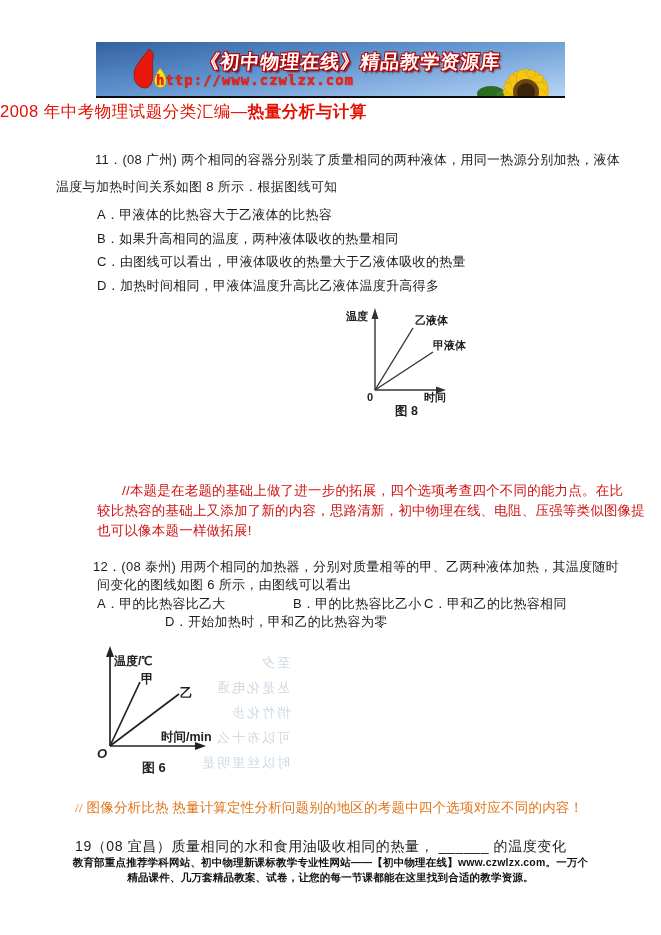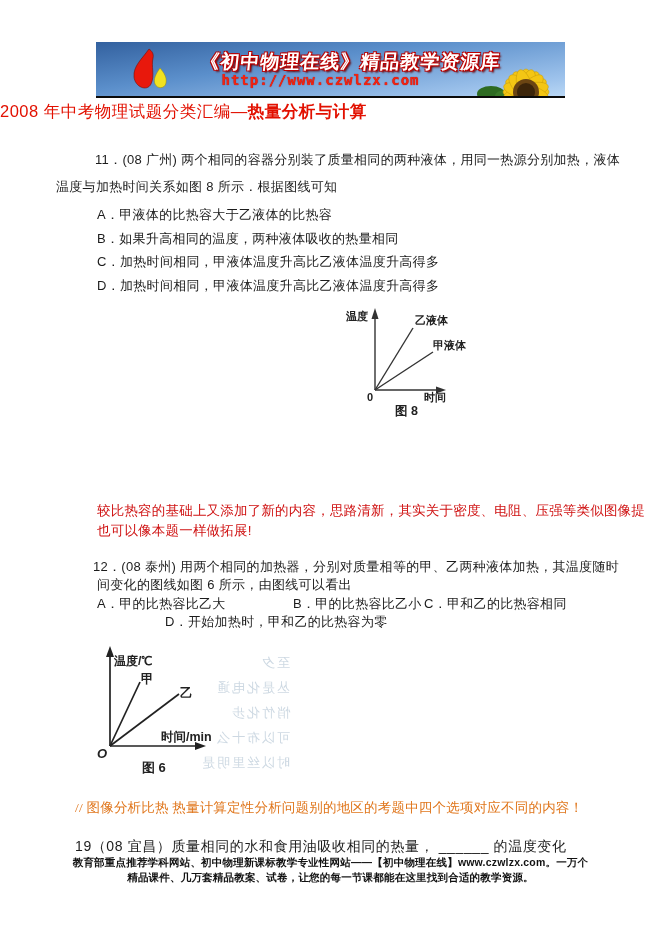--- a/index.html
+++ b/index.html
@@ -9,21 +9,21 @@
   .t13{font-size:13px;letter-spacing:.3px;}
 
   
   .banner{position:absolute;left:96px;top:42px;width:469px;height:54px;overflow:hidden;
           background:linear-gradient(172deg,#33619f 0%,#5b8fcb 40%,#9ec3ec 85%,#b9d7f5 100%);
           border-bottom:2px solid #0a0a0a;}
   .banner-title{position:absolute;left:70px;right:30px;top:7px;text-align:center;
           font-size:19px;font-weight:bold;color:#fff;letter-spacing:1px;
           transform:skewX(-6deg);
           text-shadow:1px 1px 0 #b00,-1px -1px 0 #b00,1px -1px 0 #b00,-1px 1px 0 #b00,2px 2px 2px #600;}
-  .banner-url{position:absolute;left:60px;right:80px;top:30px;text-align:center;
+  .banner-url{position:absolute;left:60px;right:80px;top:30px;
           font-family:"DejaVu Sans Mono",monospace;font-size:14px;font-weight:bold;
           color:#f42310;letter-spacing:1px;text-shadow:0 0 1px #900;}
 
   
   .doc-title{position:absolute;left:0;right:0;top:101px;text-align:left;
           font-size:16.5px;color:#e21000;letter-spacing:.5px;}
   .doc-title .bold{font-weight:800;}
 
   .red-line{color:#cf1212;font-size:13.5px;letter-spacing:.2px;}
   .orange-line{color:#e0761c;font-size:13.5px;letter-spacing:.2px;font-family:Liberation Serif, serif;}
@@ -75,41 +75,42 @@
   </div>
 
   <div class="abs doc-title">
     <span>2008 年中考物理试题分类汇编—</span><span class="bold">热量分析与计算</span>
   </div>
 
   <div class="abs t13" style="left:95px;top:151px">11．(08 广州) 两个相同的容器分别装了质量相同的两种液体，用同一热源分别加热，液体</div>
   <div class="abs t13" style="left:56px;top:178px">温度与加热时间关系如图 8 所示．根据图线可知</div>
   <div class="abs t13" style="left:97px;top:230px">B．如果升高相同的温度，两种液体吸收的热量相同</div>
   <div class="abs t13" style="left:97px;top:206px">A．甲液体的比热容大于乙液体的比热容</div>
-  <div class="abs t13" style="left:97px;top:253px">C．加热时间相同，甲液体温度升高比乙液体温度升高得多</div>
+  <div class="abs t13" style="left:97px;top:253px">C．由图线可以看出，甲液体吸收的热量大于乙液体吸收的热量</div>
   <div class="abs t13" style="left:97px;top:277px">D．加热时间相同，甲液体温度升高比乙液体温度升高得多</div>
 
   <svg class="figsvg" style="left:345px;top:302px" width="162" height="118">
     <g stroke="#333" stroke-width="1.4" fill="none">
       <line x1="30" y1="88" x2="30" y2="14"></line>
       <line x1="30" y1="88" x2="94" y2="88"></line>
       <line x1="30" y1="88" x2="68" y2="26"></line>
       <line x1="30" y1="88" x2="88" y2="50"></line>
     </g>
     <polygon points="30,6 26.5,17 33.5,17" fill="#333"></polygon>
     <polygon points="101,88 91,84.5 91,91.5" fill="#333"></polygon>
     <text x="1" y="18" font-size="11">温度</text>
     <text x="70" y="22" font-size="11">乙液体</text>
     <text x="88" y="47" font-size="11">甲液体</text>
     <text x="22" y="99" font-size="11">0</text>
     <text x="79" y="99" font-size="11">时间</text>
     <text x="50" y="113" font-size="12.5">图  8</text>
   </svg>
 
-  <div class="abs red-line" style="left:97px;top:502px">较比热容的基础上又添加了新的内容，思路清新，其实关于密度、电阻、压强等类似图像提</div>
+  <div class="abs red-line" style="left:122px;top:482px">//本题是在老题的基础上做了进一步的拓展，四个选项考查四个不同的能力点。在比</div>
+  <div class="abs red-line" style="left:97px;top:502px">较比热容的基础上又添加了新的内容，思路清新，初中物理在线、电阻、压强等类似图像提</div>
   <div class="abs red-line" style="left:97px;top:522px">也可以像本题一样做拓展!</div>
 
   <div class="abs t13" style="left:93px;top:558px">12．(08 泰州) 用两个相同的加热器，分别对质量相等的甲、乙两种液体加热，其温度随时</div>
   <div class="abs t13" style="left:97px;top:576px">间变化的图线如图 6 所示，由图线可以看出</div>
   <div class="abs t13" style="left:97px;top:595px">A．甲的比热容比乙大</div>
   <div class="abs t13" style="left:293px;top:595px">B．甲的比热容比乙小</div>
   <div class="abs t13" style="left:424px;top:595px">C．甲和乙的比热容相同</div>
   <div class="abs t13" style="left:165px;top:613px">D．开始加热时，甲和乙的比热容为零</div>
 
   <div class="bleed">

